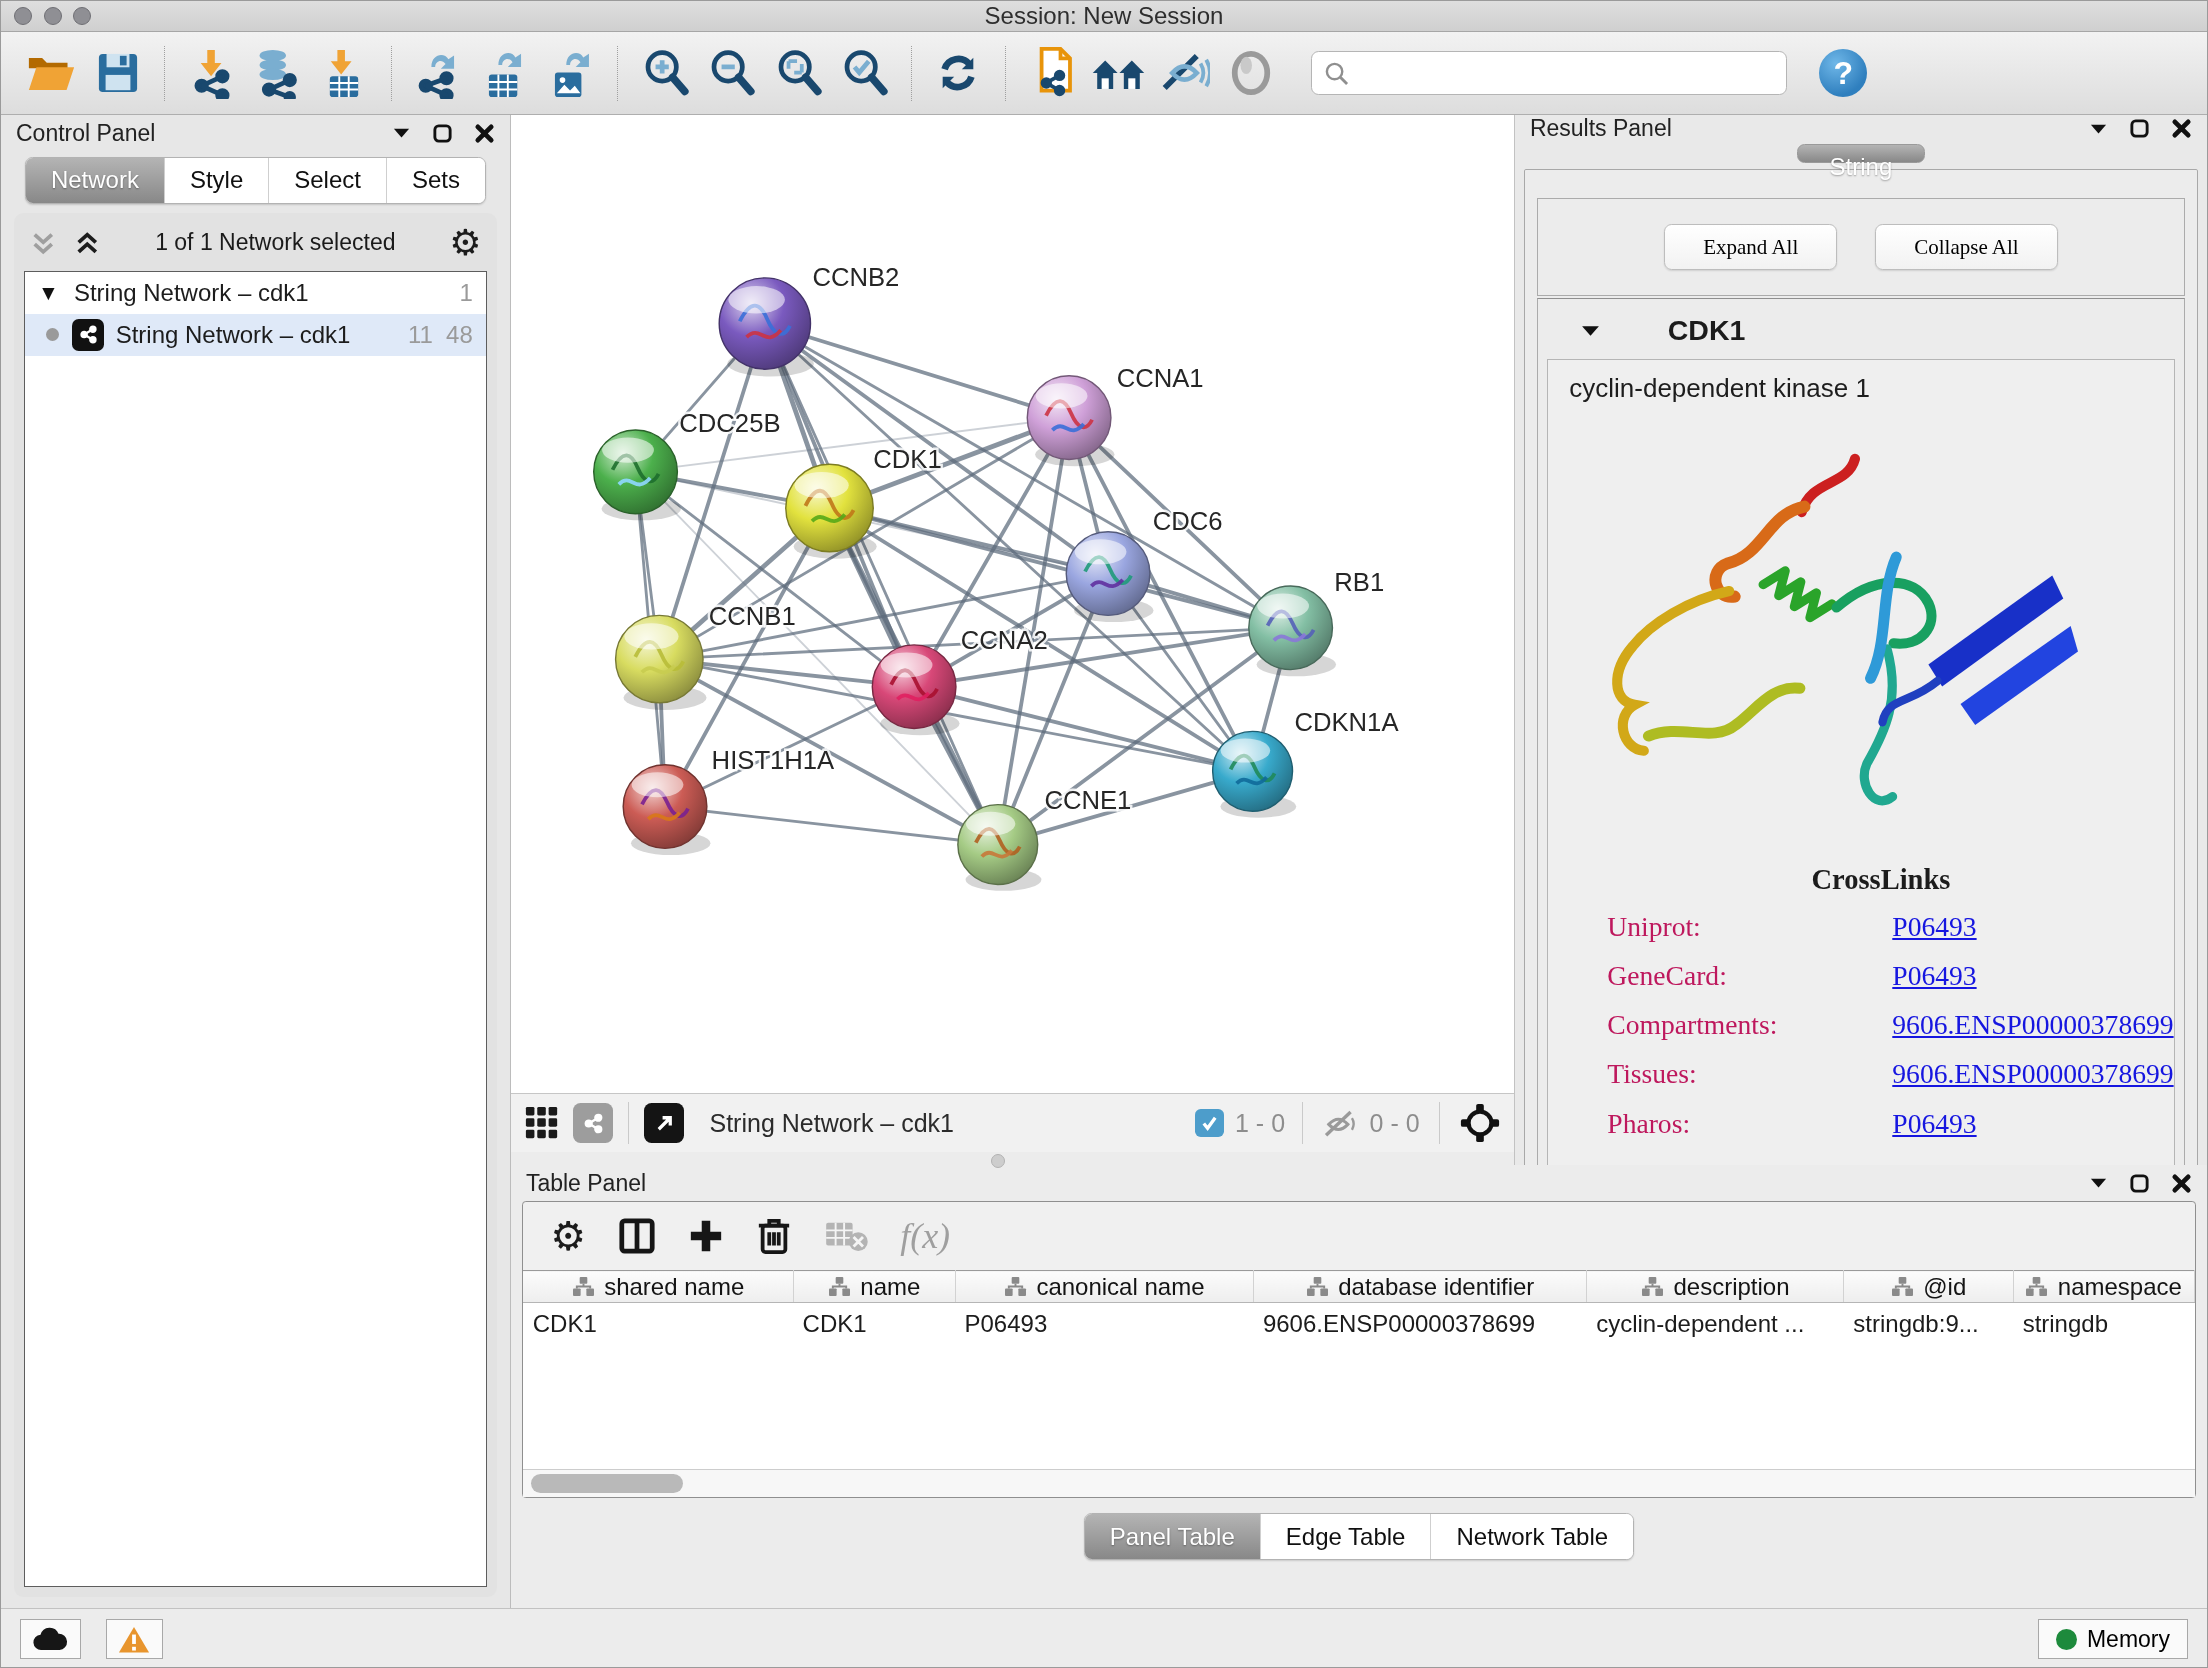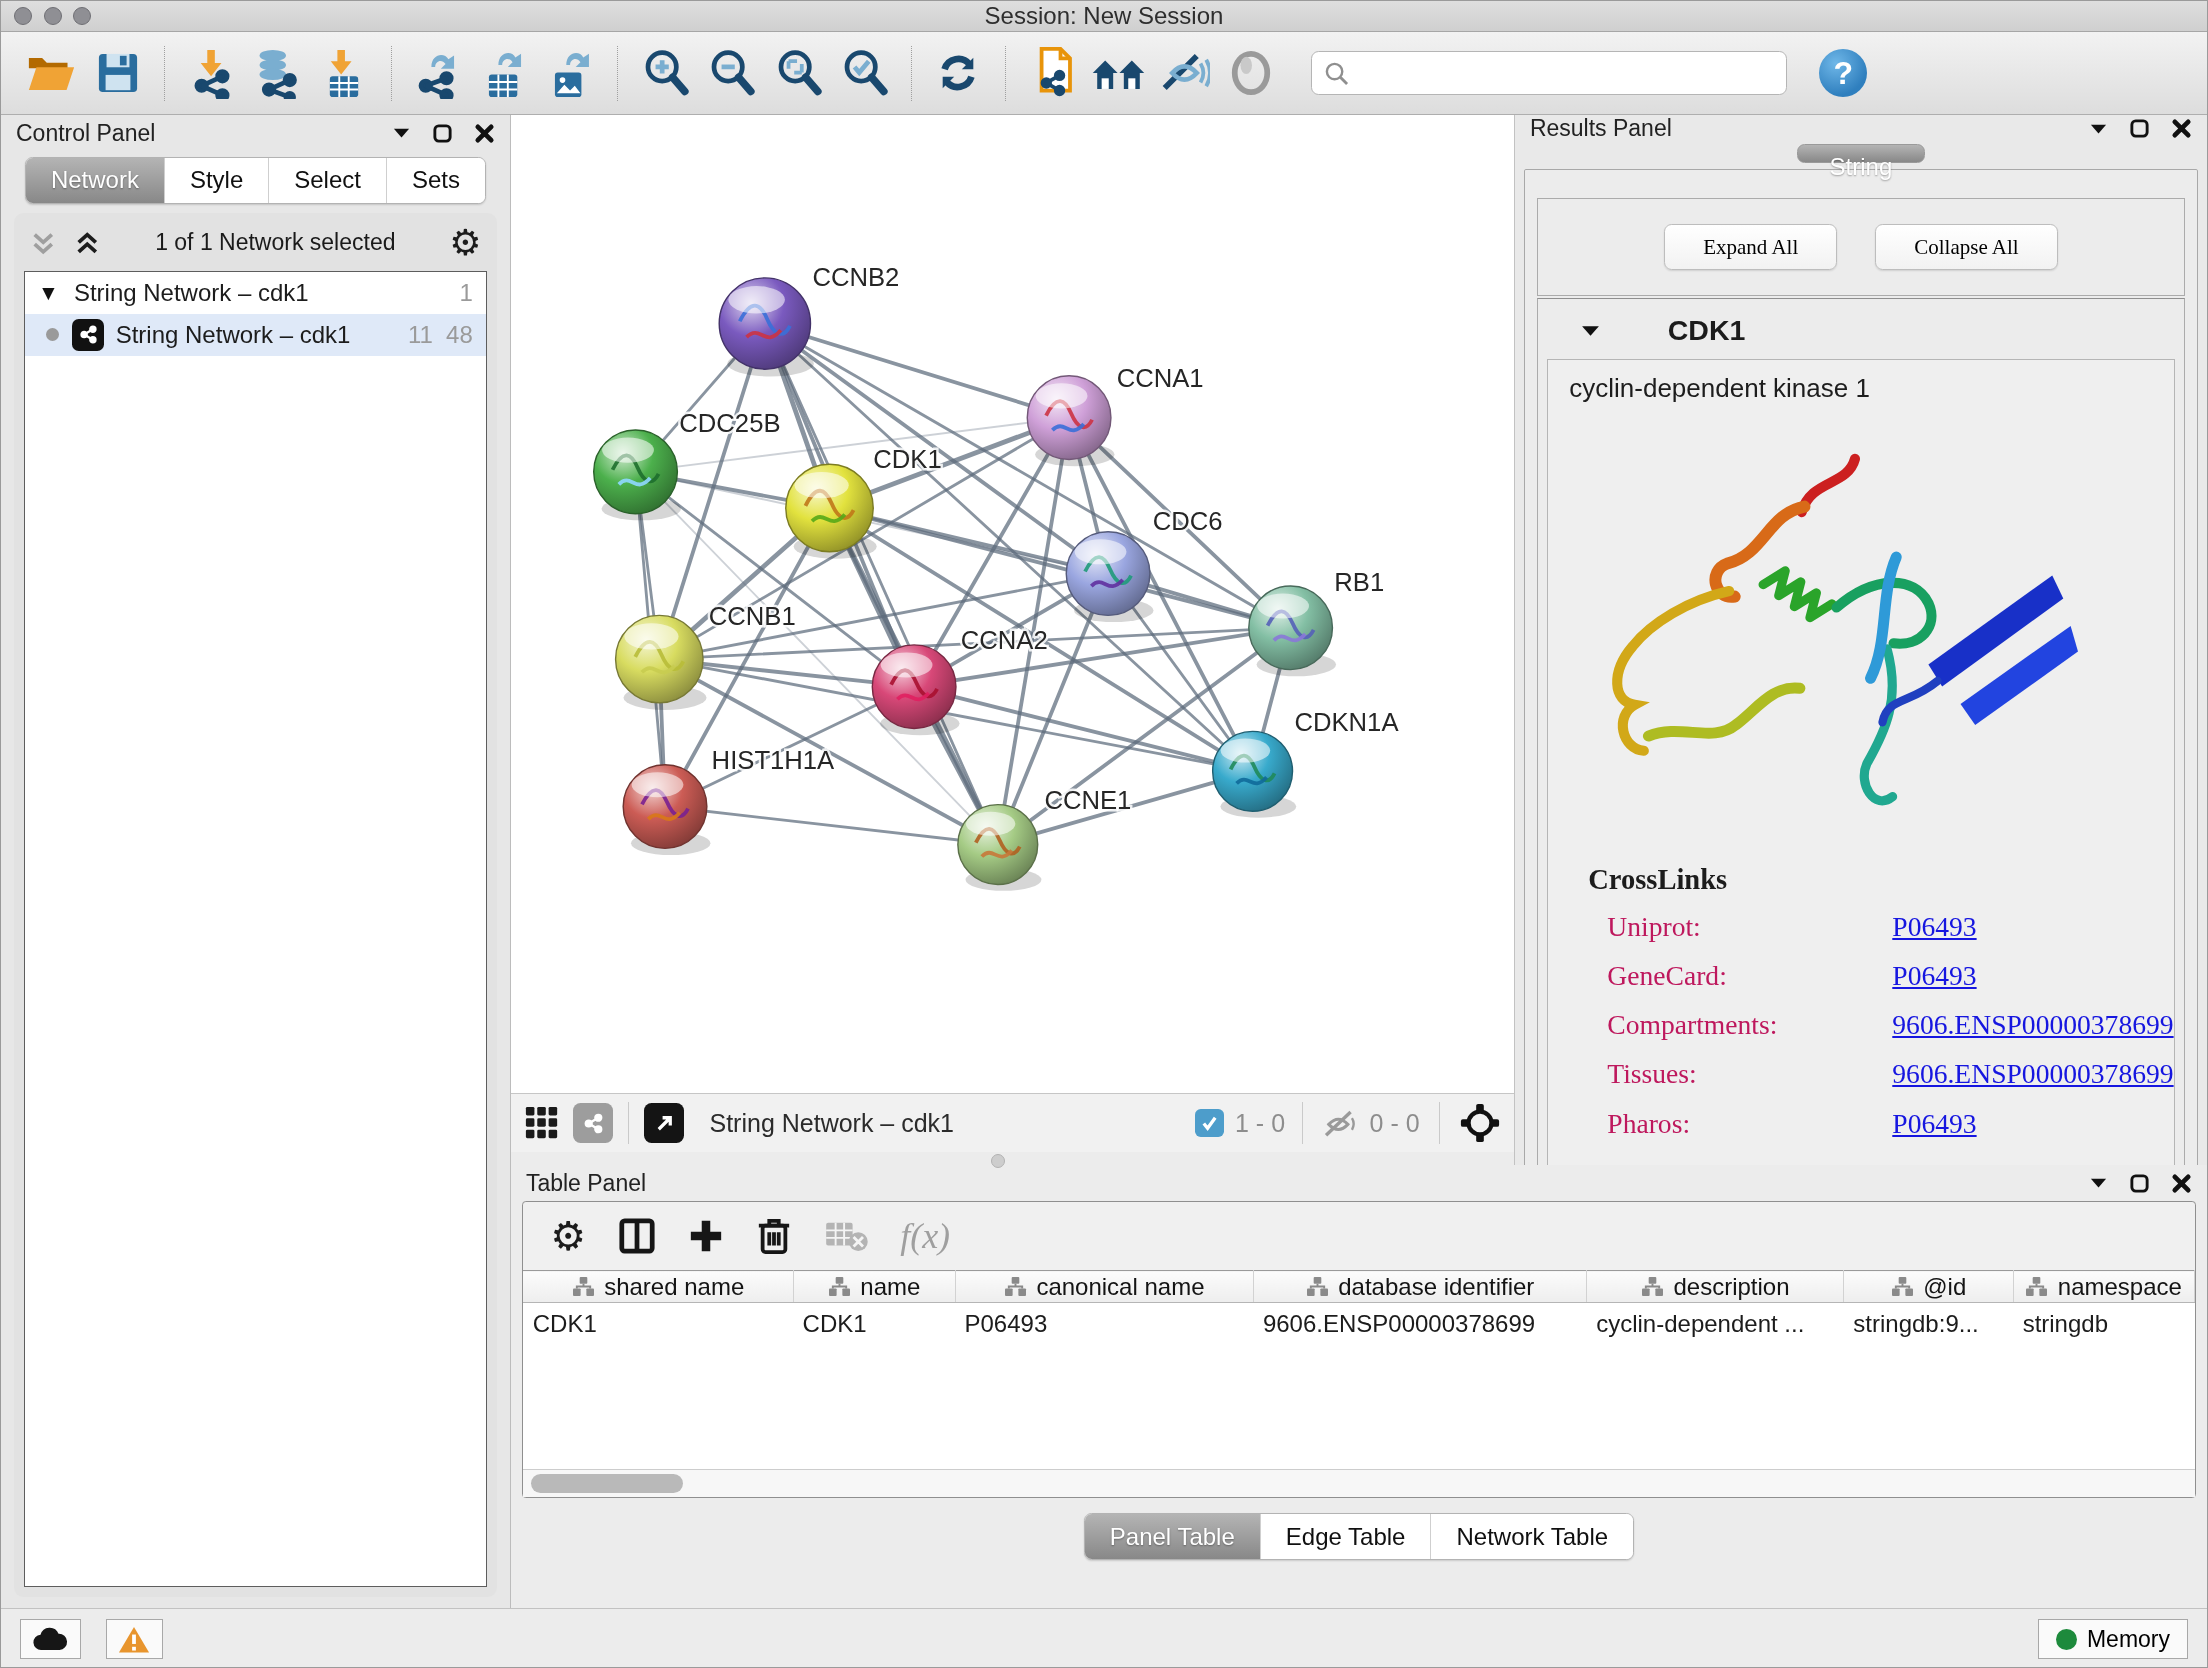--- a/index.html
+++ b/index.html
@@ -68,21 +68,21 @@
   .rp-tab { padding:8.6px 32px; font-size:24px; color:#fff; background:linear-gradient(#b4b4b4,#888888); border:1px solid #9a9a9a; border-radius:7.6px; text-shadow:0 1px 1.9px rgba(0,0,0,.35); cursor:pointer; }
   .rp-box { margin:25px 9.5px 0 9.5px; border:1.9px solid #a8a8a8; background:#ececec; border-radius:1.9px; padding:28.5px 11.4px 11.4px; }
   .rp-buttons { border:1px solid #ababab; background:#ececec; padding:25px 0; display:flex; justify-content:center; gap:38px; }
   .rp-btn { background:linear-gradient(#ffffff,#f2f2f2); border:1px solid #bdbdbd; border-radius:7.6px; font-size:21px; padding:9.5px 38px; cursor:pointer; box-shadow:0 1px 1.9px rgba(0,0,0,.12); font-family:Liberation Serif, serif; }
   .rp-entry { border:1px solid #ababab; border-top:1.9px solid #8f8f8f; background:#ececec; margin-top:1.9px; padding-bottom:7.6px; }
   .rp-entry-head { display:flex; align-items:center; padding:15px 0 11.4px 42px; }
   .rp-entry-head .name { font-size:28.5px; font-weight:bold; margin-left:67px; }
   .rp-entry-body { margin:0 9.5px; border:1px solid #b5b5b5; background:#efefef; padding:13.3px 0 38px; }
   .rp-desc { font-size:26px; color:#1d1d1d; padding-left:21px; }
   .protein-wrap { display:flex; justify-content:flex-start; padding:27px 0 9.5px 27px; }
-  .xl-title { font-family:"Liberation Serif", serif; font-weight:bold; font-size:28.5px; padding:25px 0 5.7px 40px; }
+  .xl-title { font-family:"Liberation Serif", serif; font-weight:bold; font-size:28.5px; padding:25px 0 5.7px 40px;text-align:center; }
   .xl-row { display:flex; font-family:"Liberation Serif", serif; font-size:27.6px; padding:8.6px 0 8.6px 59px; }
   .xl-label { width:285px; color:#be185d; }
   .xl-link { color:#1616e0; text-decoration:underline; cursor:pointer; }
 
   
   .table-panel { flex:1; background:#ececec; display:flex; flex-direction:column; }
   .tp-container { margin:0 11.4px; border:1.9px solid #8f8f8f; border-radius:3.8px; background:#f0f0f0; }
   .tp-toolbar { height:68px; display:flex; align-items:center; gap:32px; padding:0 27px; }
   .tp-toolbar .gray { opacity:.38; }
   .fx { font-family:"Liberation Serif", serif; font-style:italic; font-size:36px; color:#9f9f9f; }

